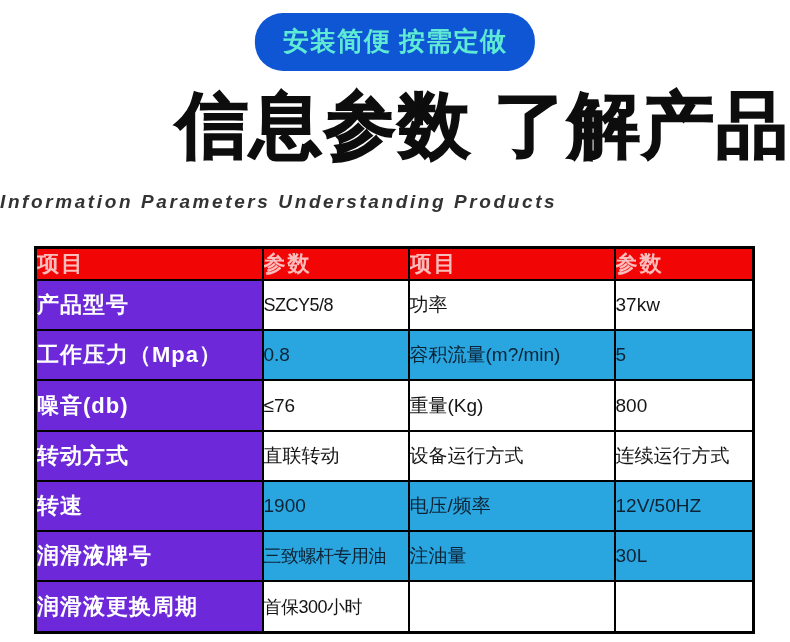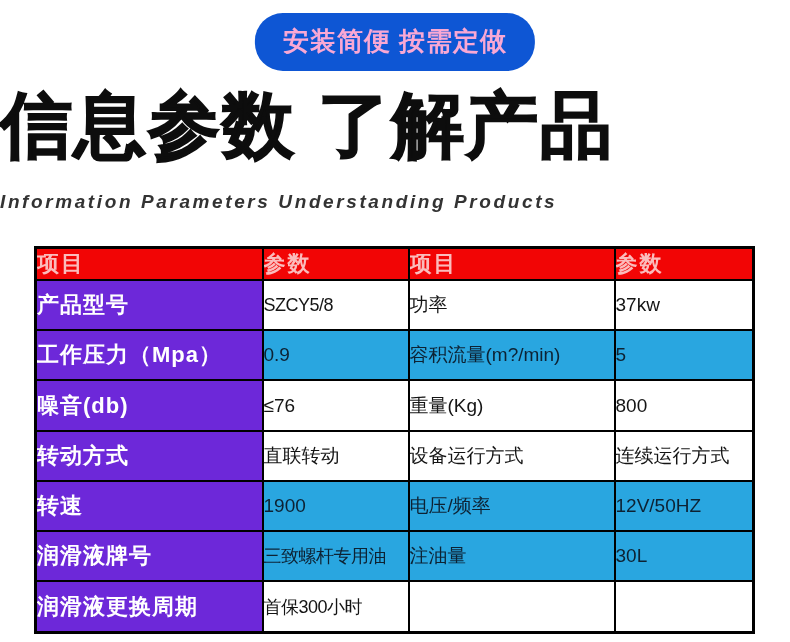--- a/index.html
+++ b/index.html
@@ -15,36 +15,36 @@
     background: #ffffff;
     overflow: hidden;
   }
   
   .badge {
     position: absolute;
     top: 13px;
     left: 50%;
     transform: translateX(-50%);
     background: #0e56d4;
-    color: #f9a8d4;
+    color: #5eead4;
     font-size: 26px;
     font-weight: bold;
     letter-spacing: 1px;
     padding: 11px 28px 12px 28px;
     border-radius: 28px;
     white-space: nowrap;
   }
   
   .title {
     position: absolute;
     top: 80px;
     left: 0;
     width: 100%;
     margin: 0;
-    text-align: left;
+    text-align: right;
     font-size: 72px;
     line-height: 1.25;
     font-weight: 900;
     color: #0d0d0d;
     letter-spacing: 2px;
     -webkit-text-stroke: 1.5px #0d0d0d;
     white-space: nowrap;
   }
   .subtitle {
     position: absolute;
@@ -136,21 +136,21 @@
     </thead>
     <tbody id="spec-table-body">
         <tr class="white">
     <td class="c-item1">产品型号</td>
     <td class="c-val tight">SZCY5/8</td>
     <td class="c-item2">功率</td>
     <td class="c-val">37kw</td>
   </tr>
         <tr class="blue">
     <td class="c-item1">工作压力（Mpa）</td>
-    <td class="c-val">0.9</td>
+    <td class="c-val">0.8</td>
     <td class="c-item2">容积流量(m?/min)</td>
     <td class="c-val">5</td>
   </tr>
         <tr class="white">
     <td class="c-item1">噪音(db)</td>
     <td class="c-val">≤76</td>
     <td class="c-item2">重量(Kg)</td>
     <td class="c-val">800</td>
   </tr>
         <tr class="white">

